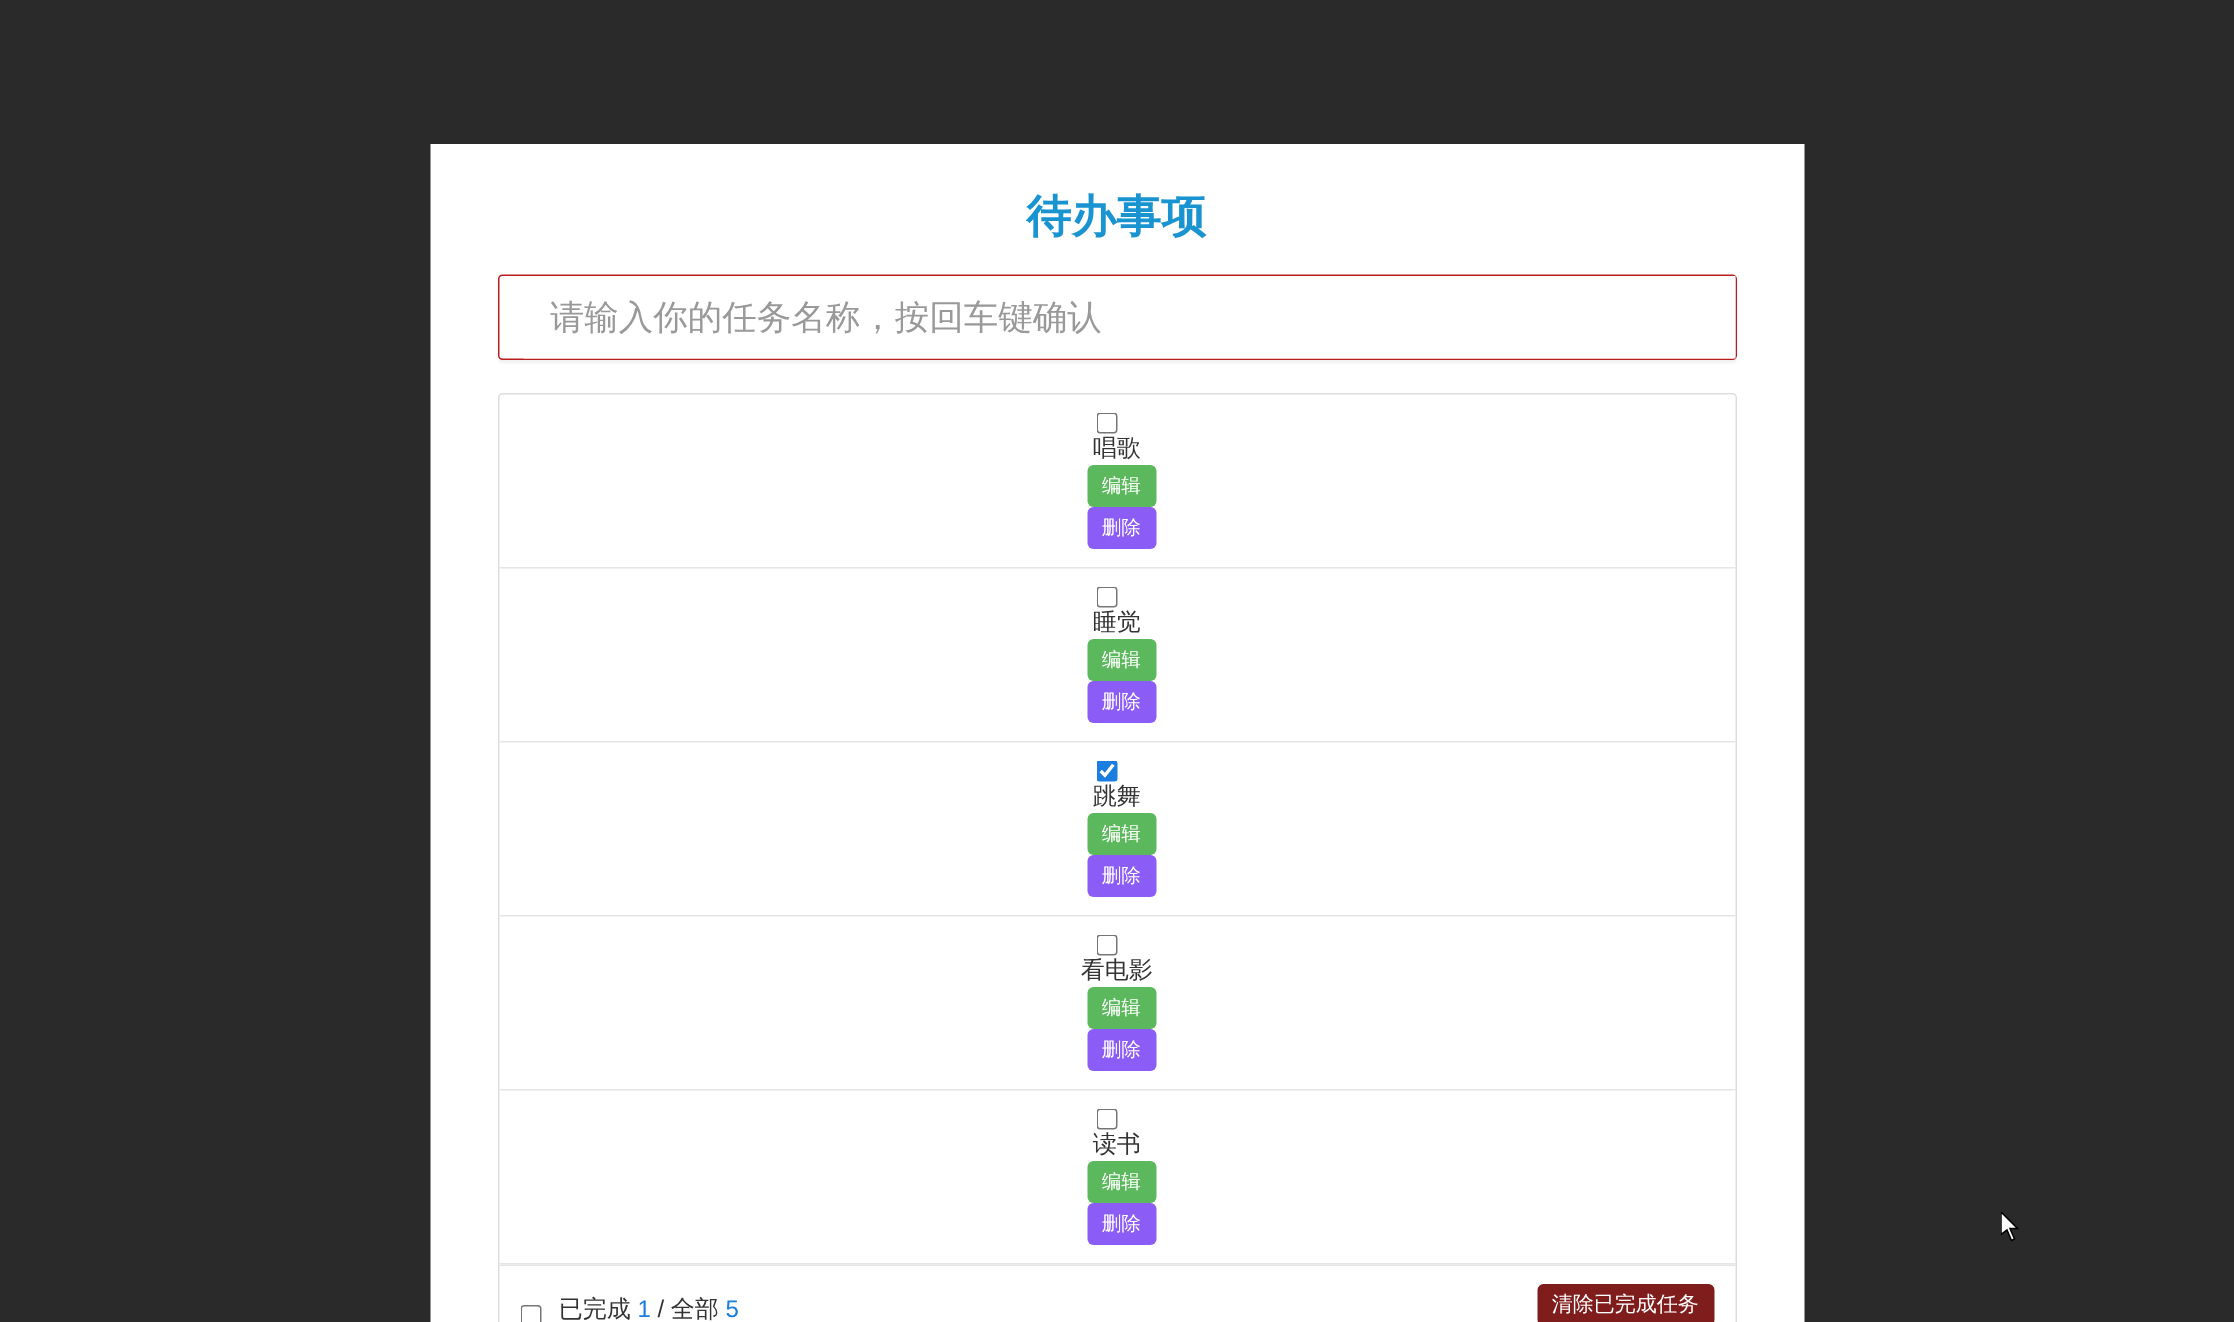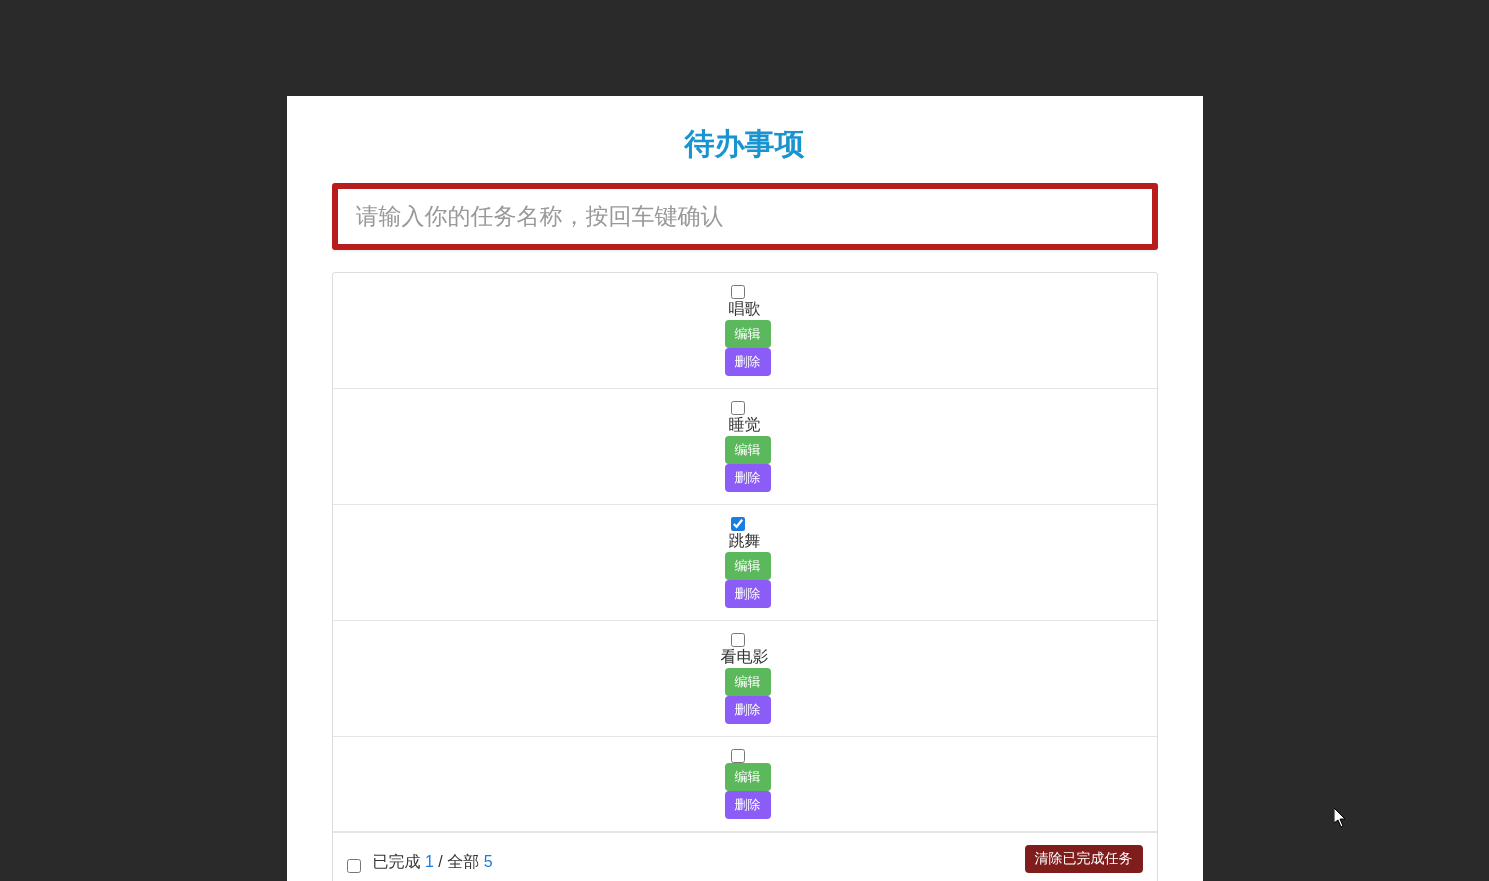--- a/index.html
+++ b/index.html
@@ -21,24 +21,25 @@
       padding: 20px 45px;
     }
     .title {
       text-align: center;
       font-size: 30px;
       font-weight: 700;
       color: #1a94d0;
       margin: 8px 0 18px 0;
     }
     .input-container {
-      border: 6px solid #b91c1c;
+      border: 1px solid #b91c1c;
       border-radius: 3px;
       margin-bottom: 22px;
       box-shadow: 0 2px 2px rgba(0,0,0,0.06);
+      padding-left: 16px;
     }
     .task-input {
       width: 100%;
       border: none;
       outline: none;
       font-size: 23px;
       padding: 14px 18px;
       color: #333;
       background: #fff;
     }
@@ -156,20 +157,21 @@
 
     <div class="task-row">
       <input type="checkbox" style="">
       <span class="task-label">看电影</span>
       <button class="btn btn-edit">编辑</button>
       <button class="btn btn-delete">删除</button>
     </div>
 
     <div class="task-row">
       <input type="checkbox" style="">
+      <span class="task-label">读书</span>
       <button class="btn btn-edit">编辑</button>
       <button class="btn btn-delete">删除</button>
     </div>
 
     <div class="footer-row">
       <input type="checkbox" style="">
       <span class="footer-text">
         <span>已完成</span>
         <span class="num">1</span>
         <span> / </span>

